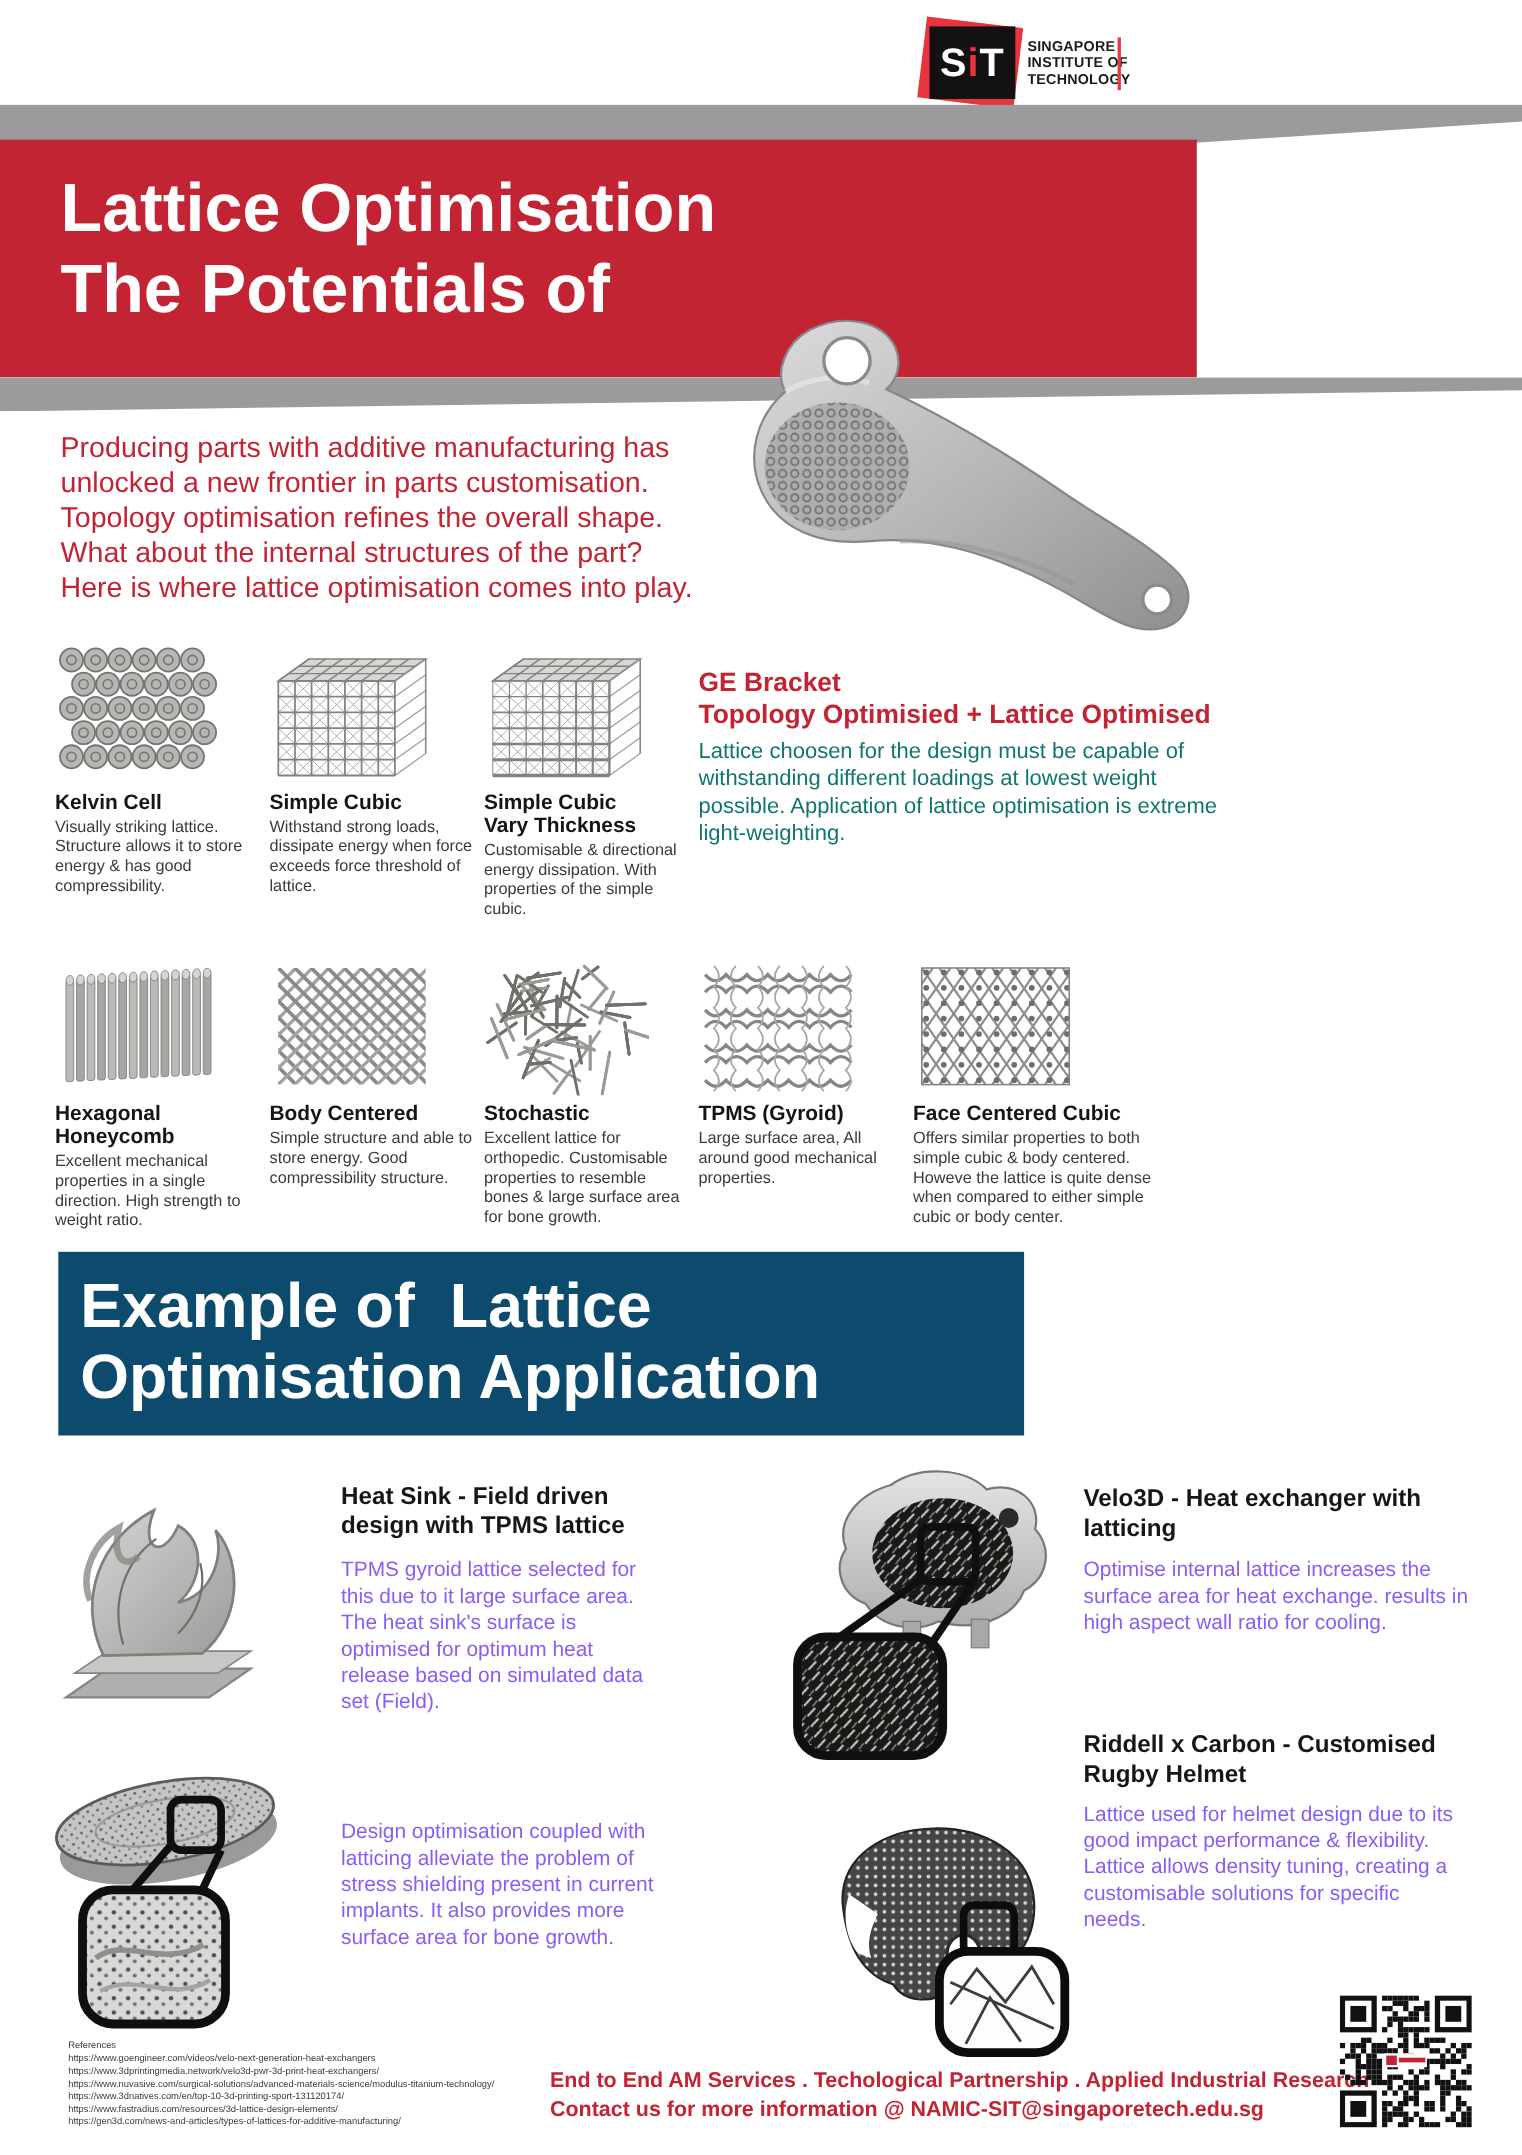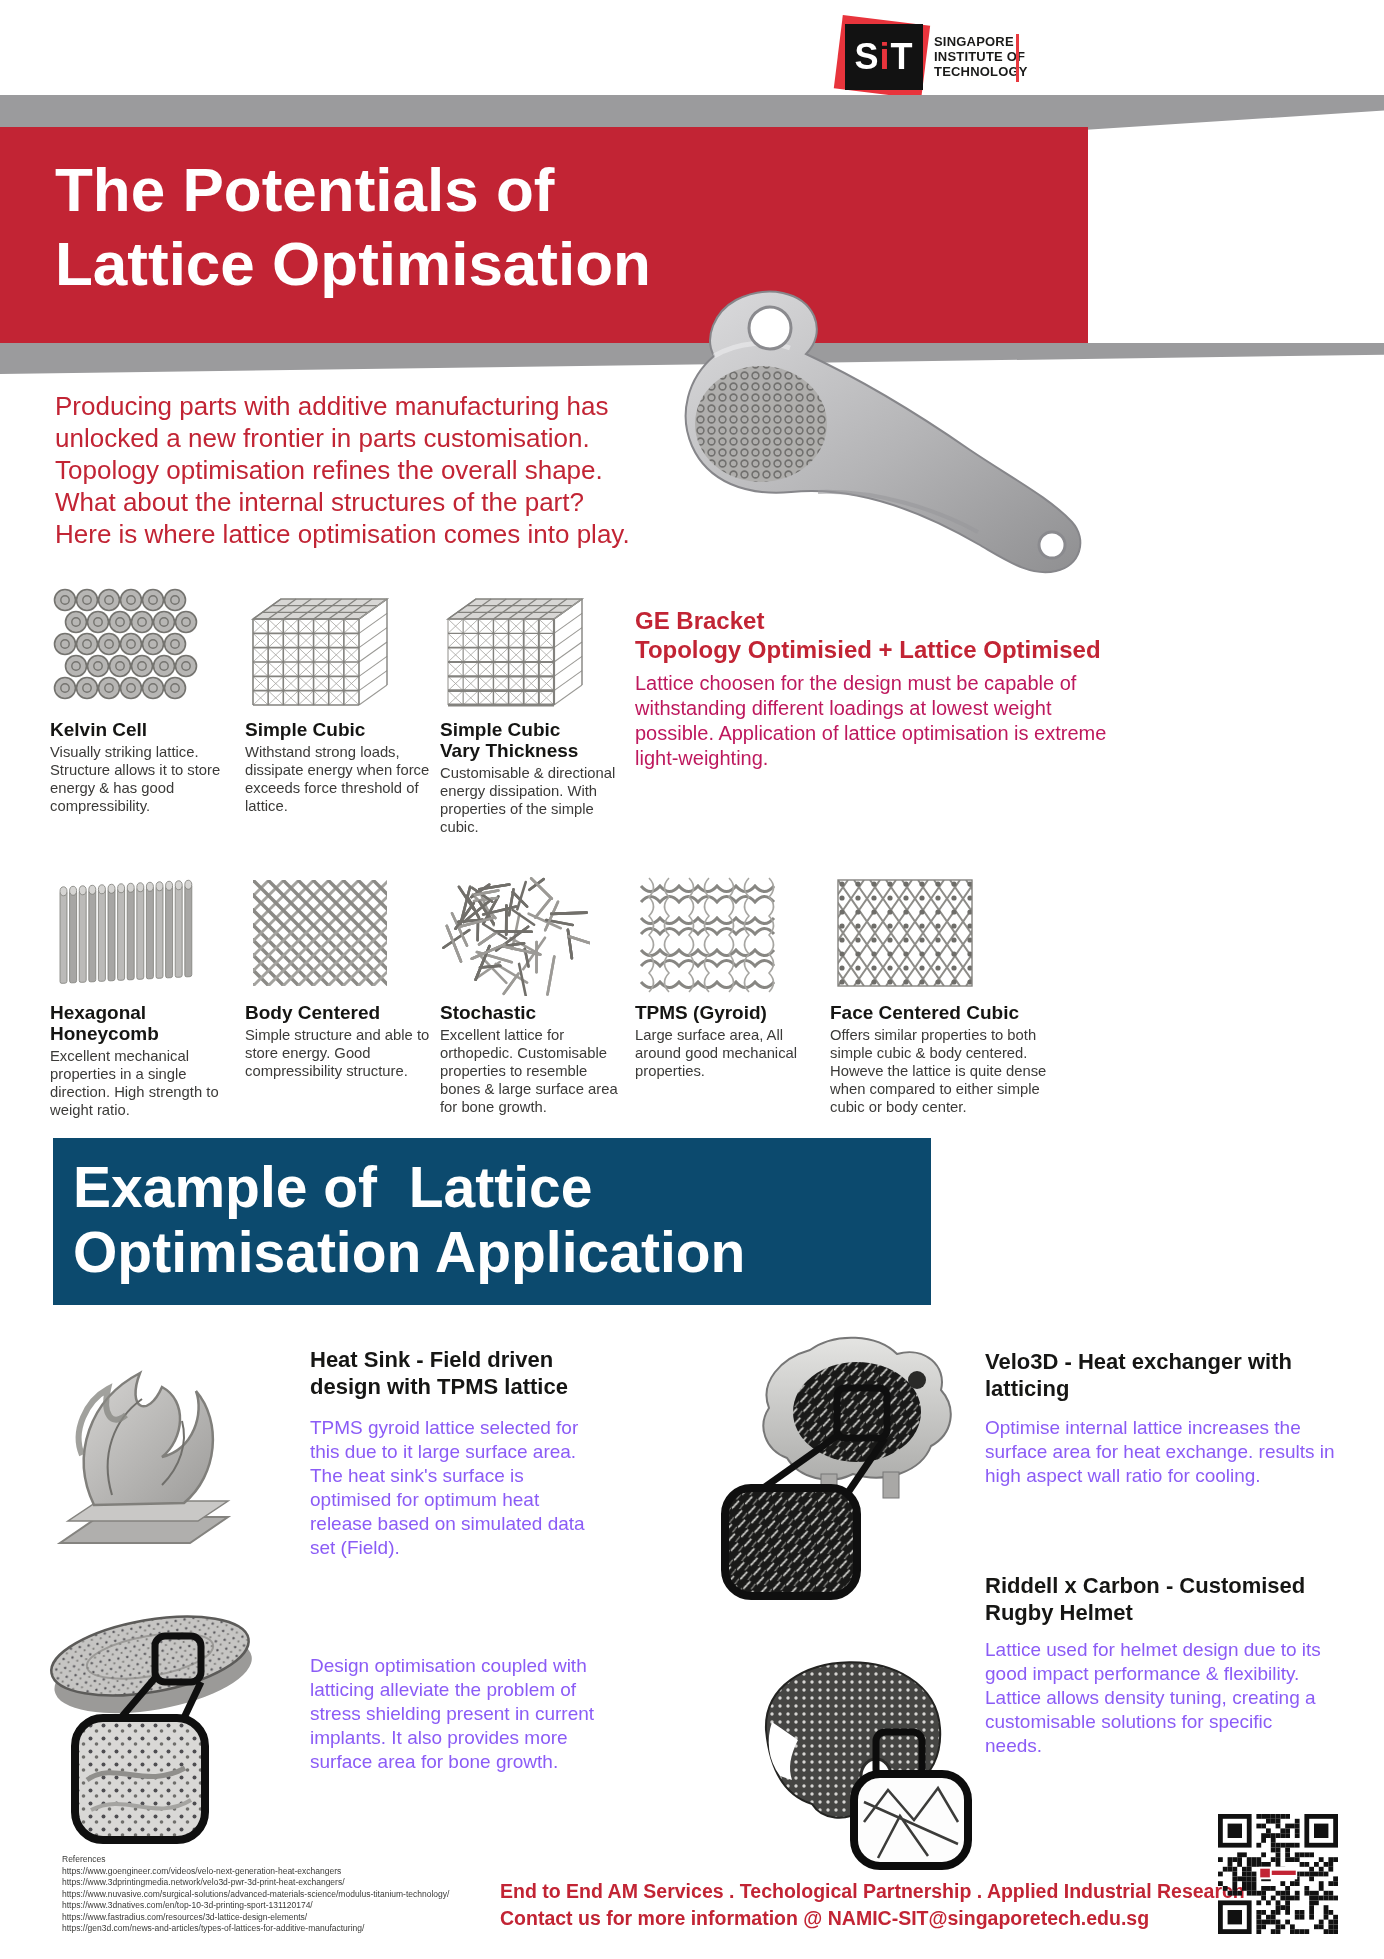--- a/index.html
+++ b/index.html
@@ -29,21 +29,21 @@
   .card p{margin:2px 0 0;font-size:14.8px;line-height:18px;color:#3b3a38;}
   .card.wide{width:235px;}
   .card.wide h3{max-width:228px;}
   .c1{left:50px;top:585px;}  .c2{left:245px;top:585px;}  .c3{left:440px;top:585px;}
   .c4{left:50px;top:868px;}  .c5{left:245px;top:868px;}  .c6{left:440px;top:868px;}
   .c7{left:635px;top:868px;} .c8{left:830px;top:868px;}
 
   .ge-img{left:618px;top:282px;}
   .ge-text{left:635px;top:606px;width:478px;}
   .ge-text .t{font-size:24px;font-weight:700;color:#c22434;line-height:29px;}
-  .ge-text p{font-size:20px;line-height:25px;color:#be185d;margin:7px 0 0;}
+  .ge-text p{font-size:20px;line-height:25px;color:#0f766e;margin:7px 0 0;}
 
   
   .banner2{left:53px;top:1138px;width:878px;height:167px;background:#0c4a6e;box-sizing:border-box;padding:17px 0 0 20px;}
   .banner2 .line{font-size:57px;font-weight:800;color:#fff;line-height:65px;white-space:pre;}
 
   
   .ex-title{position:absolute;font-size:22px;font-weight:800;color:#161614;line-height:27px;margin:0;}
   .ex-body{position:absolute;font-size:19px;color:#8b5cf6;line-height:24px;margin:0;}
   .hs-img{left:42px;top:1335px;}
   .hs-title{left:310px;top:1346px;width:300px;}
@@ -74,22 +74,22 @@
   </div>
   <div class="abs logo-lines">
     <div>SINGAPORE</div>
     <div>INSTITUTE OF</div>
     <div>TECHNOLOGY</div>
   </div>
   <div class="abs hdr-divider"></div>
 
   <div class="abs band-top"></div>
   <div class="abs hero">
+    <div class="line">Lattice Optimisation</div>
     <div class="line">The Potentials of</div>
-    <div class="line">Lattice Optimisation</div>
   </div>
   <div class="abs band-bottom"></div>
 
   <p class="abs intro">Producing parts with additive manufacturing has unlocked a new frontier in parts customisation. Topology optimisation refines the overall shape. What about the internal structures of the part? Here is where lattice optimisation comes into play.</p>
 
   <svg class="abs ge-img" width="480" height="310" viewBox="0 0 480 310">
     <defs>
       <linearGradient id="met" x1="0" y1="0" x2="1" y2="1">
         <stop offset="0" stop-color="#dcdcde"></stop>
           <stop offset=".55" stop-color="#b4b4b6"></stop>

